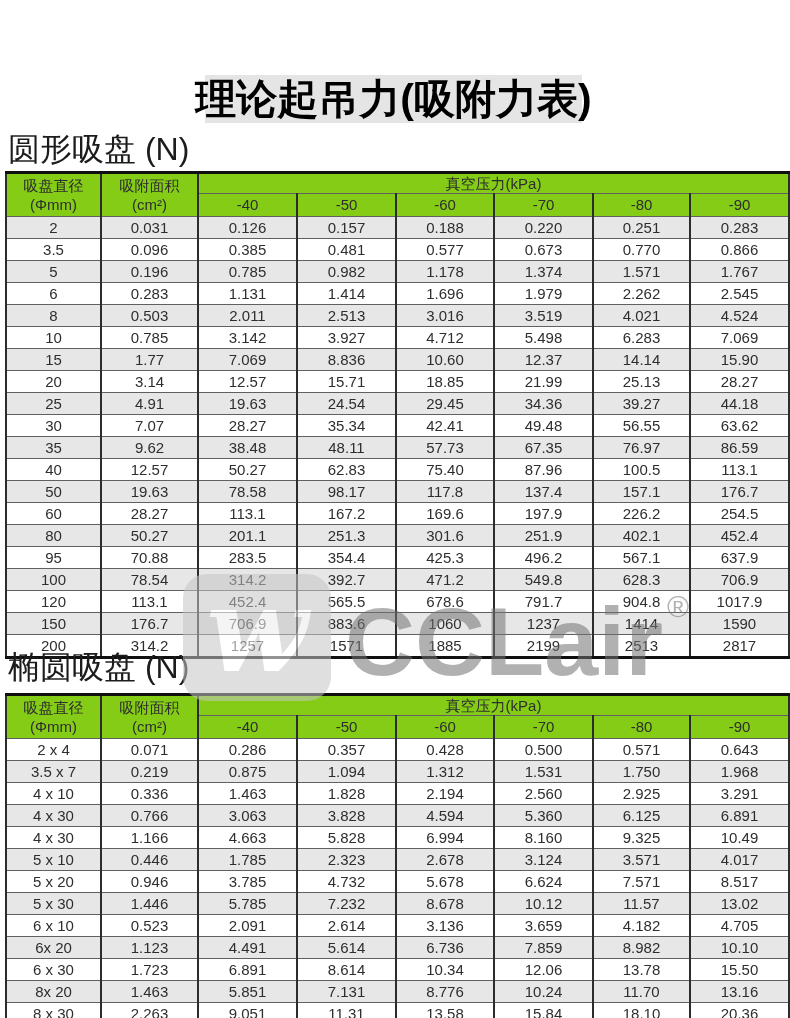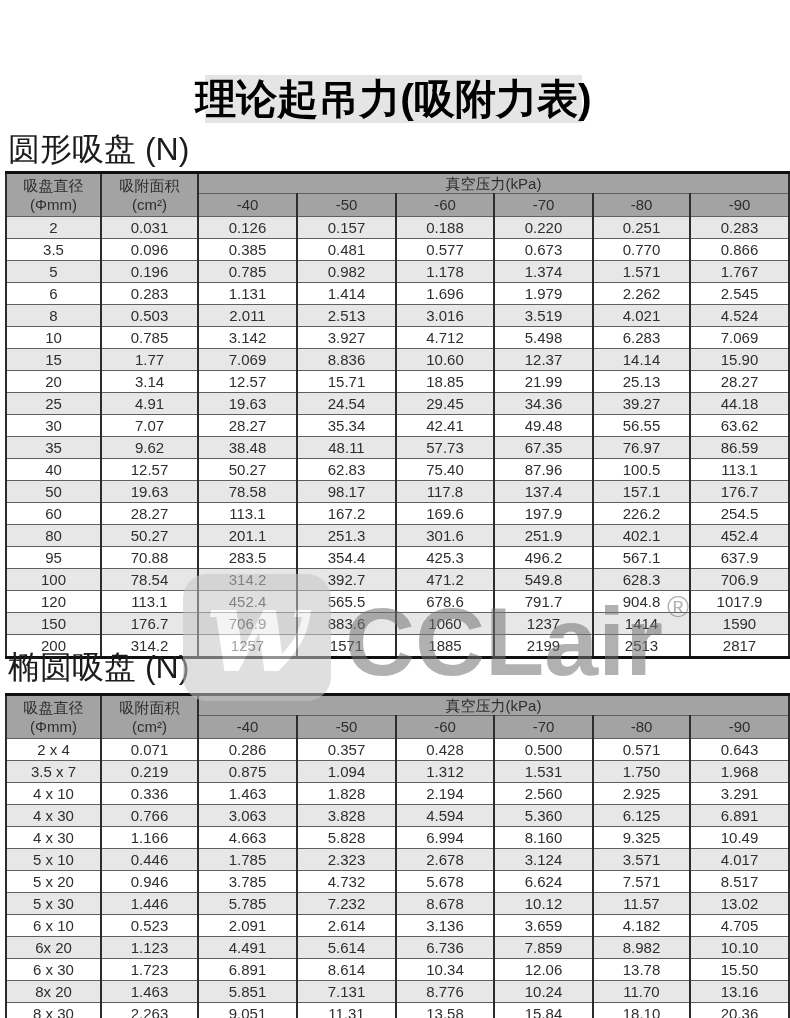--- a/index.html
+++ b/index.html
@@ -31,21 +31,21 @@
     border-top:3px solid #101010;border-bottom:3px solid #101010;
     border-left:2px solid #101010;border-right:2px solid #101010;
   }
   .t-circ{top:171px;}
   .t-oval{top:693px;}
   .spec th,.spec td{
     border-left:2px solid #2c2c2c;border-right:2px solid #2c2c2c;
     border-top:1px solid #606060;border-bottom:1px solid #606060;
     text-align:center;padding:0;color:#2e2e2e;font-weight:400;
   }
-  .spec thead th{background:#a3a3a3;}
+  .spec thead th{background:#84cc16;}
   .spec .ch{font-size:15px;vertical-align:middle;}
   .spec .ch div{line-height:19px;}
   .spec .ph{font-size:15px;height:19px;line-height:19px;}
   .spec thead tr.subrow th{height:22px;line-height:22px;font-size:15px;}
   .spec tbody td{height:21px;line-height:21px;font-size:15px;}
   .t-circ tbody tr:nth-child(odd) td{background:#e7e7e7;}
   .t-oval tbody tr:nth-child(even) td{background:#e7e7e7;}
 
   
   .watermark{position:absolute;left:0;top:0;width:790px;height:1018px;z-index:6;pointer-events:none;opacity:0.55;}

